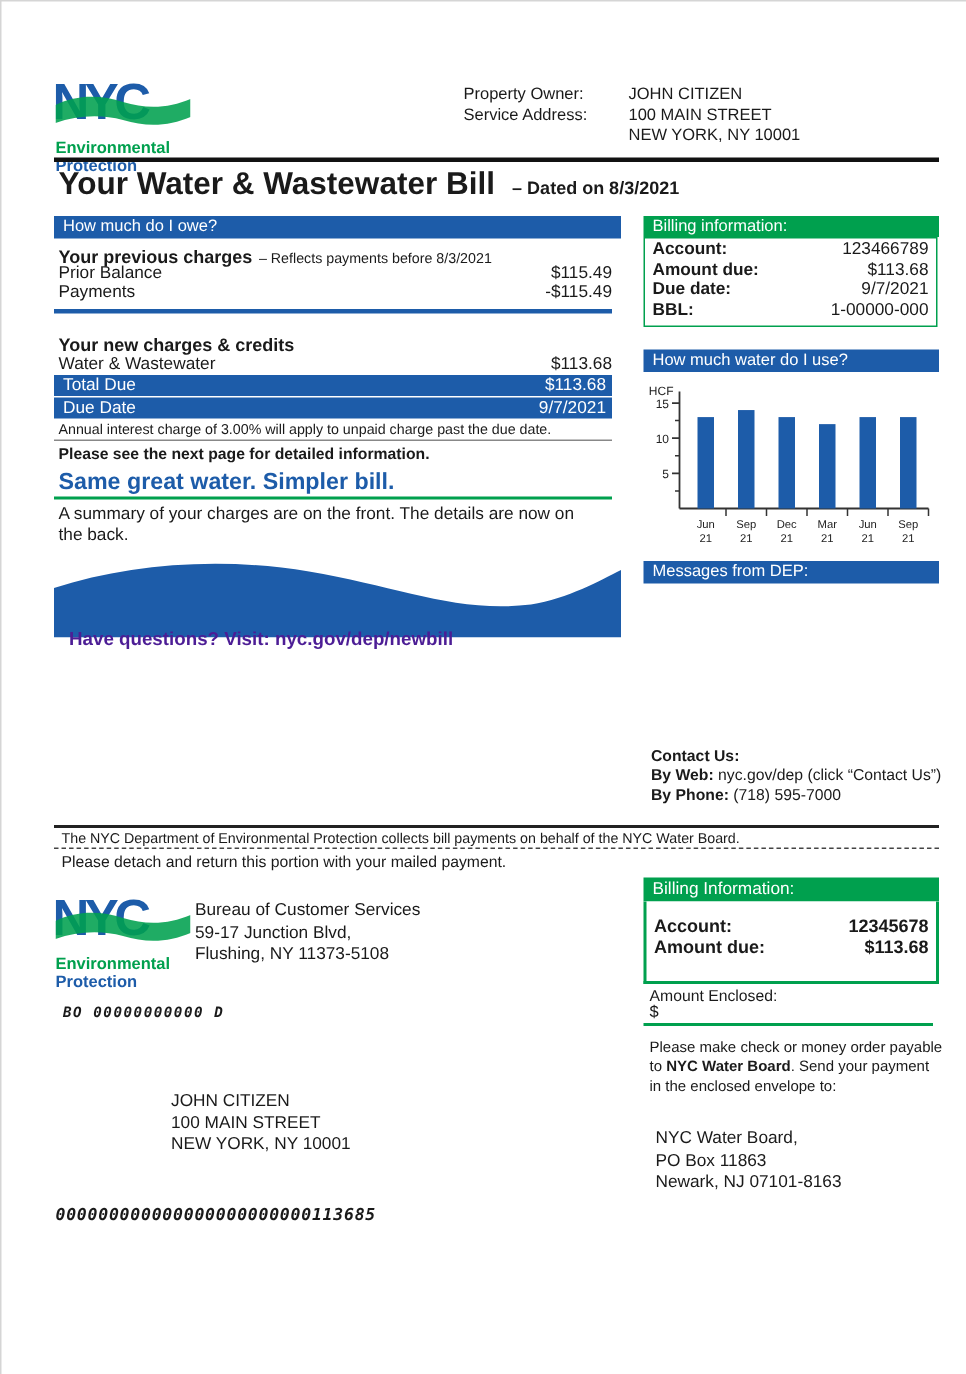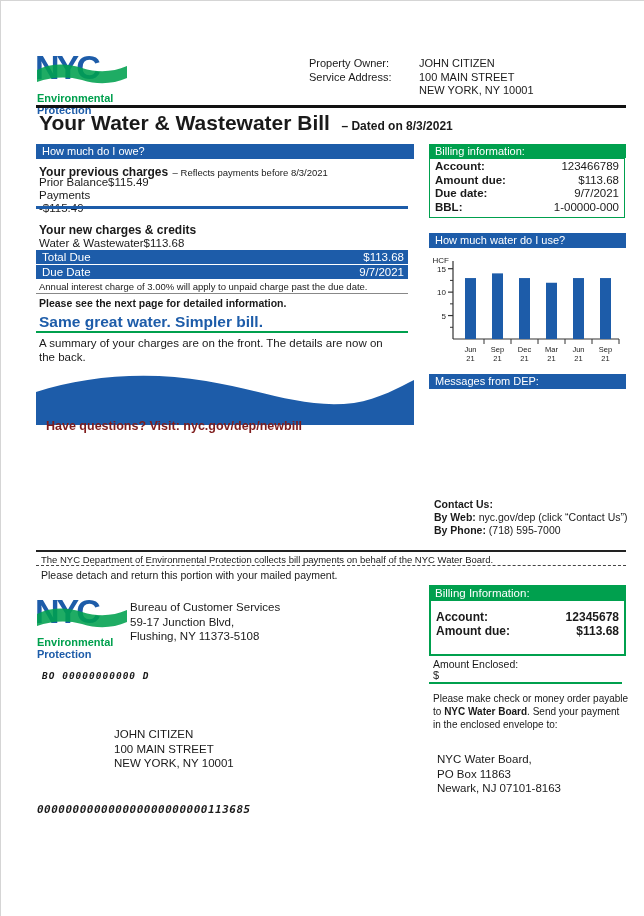--- a/index.html
+++ b/index.html
@@ -1,21 +1,21 @@
 <!DOCTYPE html>
 <html><head>
 <meta charset="utf-8">
 <style>
   html,body{margin:0;padding:0;background:#e9e9e9;}
   .page{position:relative;width:644px;height:916px;background:#ffffff;margin:0 auto;
         font-family:"Liberation Sans",sans-serif;color:#1a1a1a;border:1px solid #d5d5d5;overflow:hidden;}
   .abs{position:absolute;margin-top:16px;}
   .blue-bar{background:#1d5ca9;color:#ffffff;font-size:11px;line-height:15px;padding-left:6px;}
   .green-bar{background:#00a04e;color:#ffffff;font-size:11px;line-height:14px;padding-left:6px;}
-  .row{display:flex;font-size:11.5px;line-height:13px;}
+  .row{display:flex;justify-content:space-between;font-size:11.5px;line-height:13px;}
   .row-blue{display:flex;justify-content:space-between;background:#1d5ca9;color:#fff;
             font-size:11.5px;line-height:14px;padding:0 4px 0 6px;}
   .b{font-weight:bold;}
   .blue-t{color:#1d5ca9;}
   .green-t{color:#00a04e;}
   .small{font-size:9.5px;}
   .logo-line{font-size:11px;font-weight:bold;line-height:12px;letter-spacing:0;}
   .mono{font-family:"DejaVu Sans Mono","Liberation Mono",monospace;font-weight:bold;font-style:italic;}
   .boxed{border:1.5px solid #00a04e;background:#fff;}
   .binfo-row{display:flex;justify-content:space-between;font-size:11.5px;line-height:13.5px;padding:0 5px;text-align:center;}
@@ -55,21 +55,21 @@
   <div class="abs blue-bar" style="left:35px;top:127px;width:372px;height:15px;">How much do I owe?</div>
 
   <div class="abs" style="left:38px;top:145px;">
     <span class="b" style="font-size:12px;">Your previous charges</span>
     <span style="font-size:9.5px;">– Reflects payments before 8/3/2021</span>
   </div>
   <div class="abs row" style="left:38px;top:159px;width:369px;">
     <span>Prior Balance</span>
     <span>$115.49</span>
   </div>
-  <div class="abs row" style="left:38px;top:172px;width:369px;flex-direction:column;">
+  <div class="abs row" style="left:38px;top:172px;width:369px;">
     <span>Payments</span>
     <span>-$115.49</span>
   </div>
 
   <div class="abs" style="left:35px;top:189px;width:372px;height:2.5px;background:#1d5ca9;"></div>
 
   <div class="abs b" style="left:38px;top:206px;font-size:12px;">Your new charges &amp; credits</div>
   <div class="abs row" style="left:38px;top:220px;width:369px;">
     <span>Water &amp; Wastewater</span>
     <span>$113.68</span>
@@ -87,21 +87,21 @@
   <div class="abs b blue-t" style="left:38px;top:296px;font-size:15.5px;">Same great water. Simpler bill.</div>
 
   <div class="abs b" style="left:38px;top:280px;font-size:10.5px;">Please see the next page for detailed information.</div>
   <div class="abs" style="left:35px;top:314px;width:372px;height:2px;background:#00a04e;"></div>
   <div class="abs" style="left:38px;top:319px;width:362px;font-size:11.5px;line-height:14px;">A summary of your charges are on the front. The details are now on the back.</div>
 
   <div class="abs" style="left:35px;top:351px;width:378px;height:57px;">
     <svg width="378" height="57" viewBox="0 0 378 57" style="display:block">
       <path d="M0,24 C50,8 110,3 170,13 C230,23 268,41 318,35 C343,31 364,19 378,12 L378,57 L0,57 Z" fill="#1d5ca9"></path>
     </svg>
-    <div class="abs" style="left:10px;top:35px;color:#7f1d1d;font-size:12.5px;">
+    <div class="abs" style="left:10px;top:35px;color:#4c1d95;font-size:12.5px;">
       <span class="b">Have questions? Visit: </span><span class="b">nyc.gov/dep/newbill</span>
     </div>
   </div>
 
   <div class="abs green-bar" style="left:428px;top:127px;width:191px;height:14px;">Billing information:</div>
   <div class="abs boxed" style="left:428px;top:141px;width:194px;height:57px;padding-top:1px;">
     <div class="binfo-row">
       <span class="b">Account:</span>
       <span>123466789</span>
     </div>

